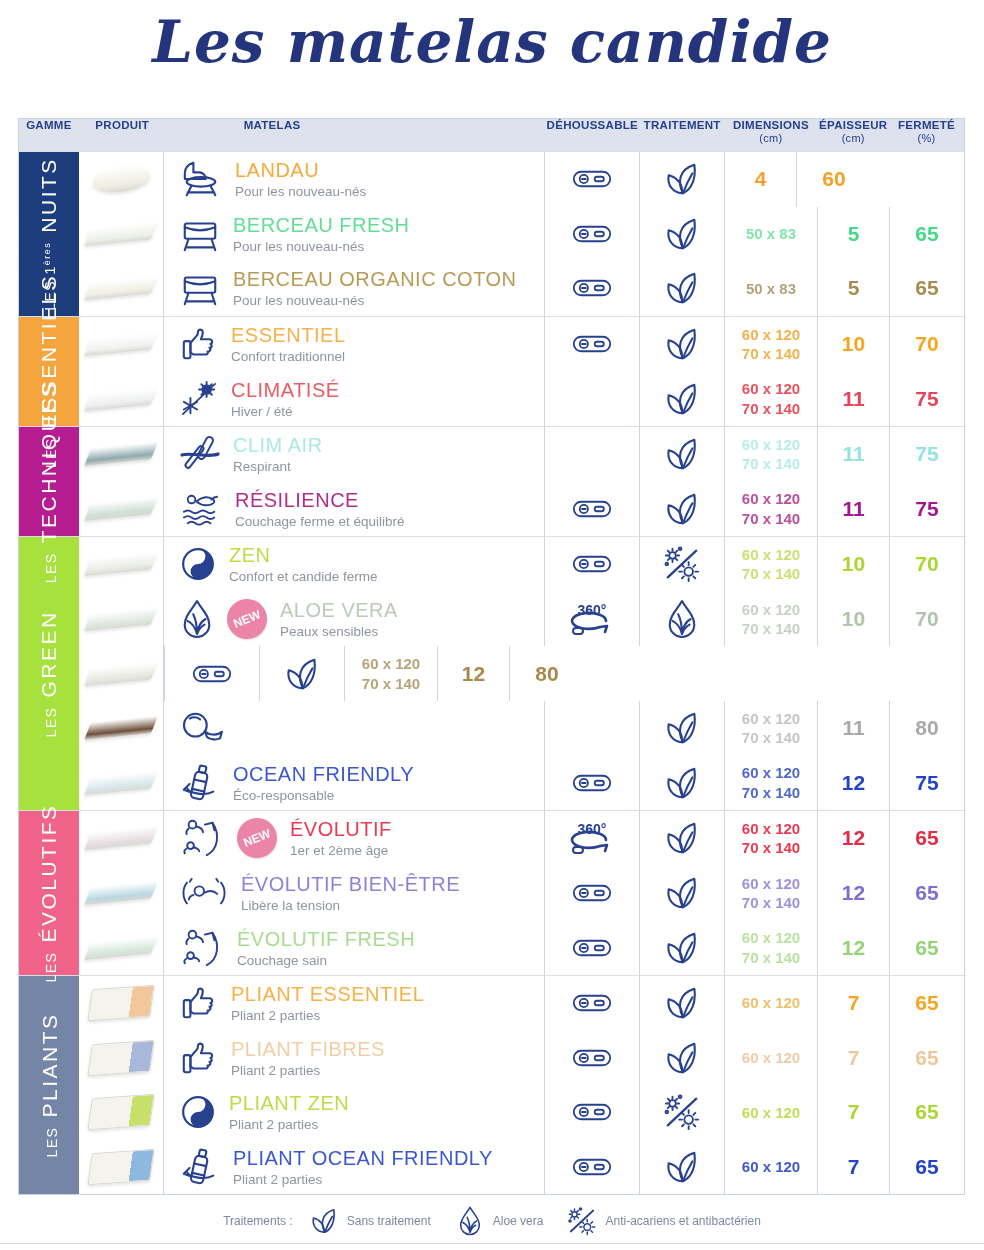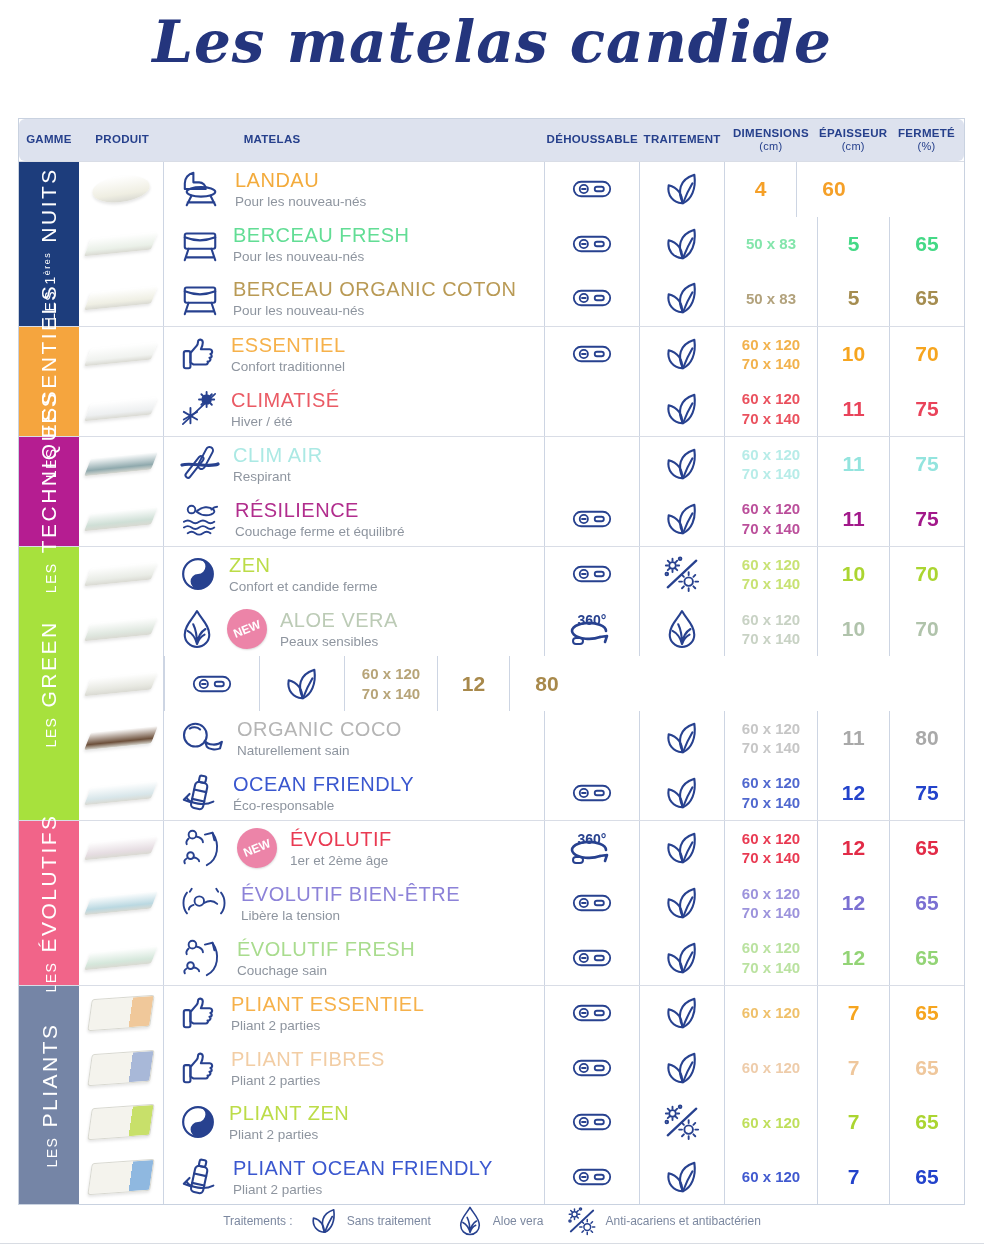--- a/index.html
+++ b/index.html
@@ -4,22 +4,22 @@
 <style>
   html,body{margin:0;padding:0;background:#fff;}
   .page{position:relative;width:984px;height:1250px;background:#fff;overflow:hidden;
         font-family:"Liberation Sans", sans-serif;}
   .title{position:absolute;left:0;top:8px;width:100%;text-align:center;
          font-family:"DejaVu Serif", serif;font-style:italic;font-weight:bold;
          font-size:58px;color:#24357d;letter-spacing:1px;}
   .table{position:absolute;left:18px;top:118px;width:947px;border:1px solid #c9d2e0;
          box-sizing:border-box;background:#fff;}
   
-  .thead{display:flex;background:#dde2ee;color:#26408c;height:42px;align-items:center;
-         font-size:11.5px;font-weight:bold;letter-spacing:.3px;border-radius:6px;}
+  .thead{display:flex;background:#dde2ee;color:#26408c;height:32px;align-items:flex-start;
+         font-size:11.5px;font-weight:bold;letter-spacing:.3px;}
   .hcell{display:flex;align-items:center;justify-content:center;flex-direction:column;
          line-height:1.15;text-align:center;box-sizing:border-box;}
   .h-gamme{width:60px}.h-produit{width:87px}
   .h-matelas{width:380px;align-items:flex-start;padding-left:78px}
   .h-deh{width:95px}.h-trait{width:85px}.h-dims{width:93px}.h-ep{width:72px}.h-ferm{width:75px}
   .hunit{font-weight:normal;font-size:11px;}
   
   .group{display:flex;border-top:1px solid #d9dde6;}
   .band{width:60px;display:flex;align-items:center;justify-content:center;box-sizing:border-box;}
   .band-inner{transform:rotate(-90deg);display:flex;align-items:baseline;gap:9px;color:#fff;white-space:nowrap;}
@@ -583,24 +583,20 @@
             </div>
             <div class="row">
               <div class="cell c-matelas">
                 <span class="icon">
                   <svg width="44" height="36" viewBox="0 0 46 38" fill="none" stroke="#27418f" stroke-linecap="round" stroke-linejoin="round" stroke-width="2.2">
                     <circle cx="16" cy="16" r="12"></circle>
                     <path d="M10 9c3-2 8-2 11 1"></path>
                     <path d="M26 22a10 6 0 0 0 18 1l-2 7a9 5 0 0 1-14-2Z"></path>
                   </svg>
                 </span>
-                <div class="names">
-                  <div class="pname" style="color:#b5b5b5">ORGANIC COCO</div>
-                  <div class="pdesc">Naturellement sain</div>
-                </div>
               </div>
               <div class="cell c-deh"></div>
               <div class="cell c-trait">
                 <span class="icon">
                   <svg width="38" height="38" viewBox="0 0 40 40" fill="none" stroke="#27418f" stroke-linecap="round" stroke-linejoin="round" stroke-width="2.2">
                     <path d="M21 35C15 23 17 10 33 5c2 15-3 26-12 30Z"></path>
                     <path d="M20 35c1-9-5-17-14-19-2 11 5 18 14 19Z"></path>
                     <path d="M21 35c3-8 7-16 10-21"></path>
                   </svg>
                 </span>

